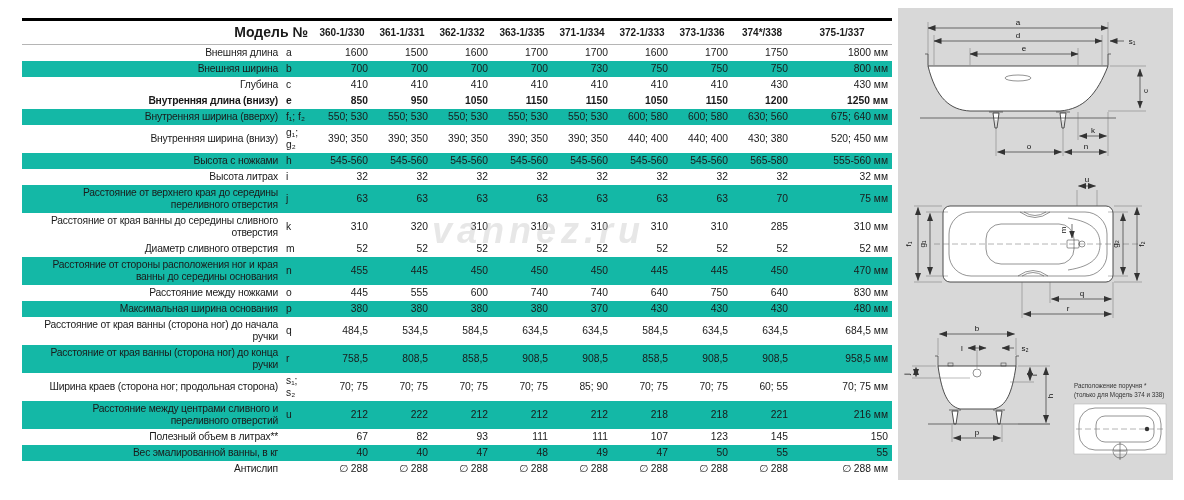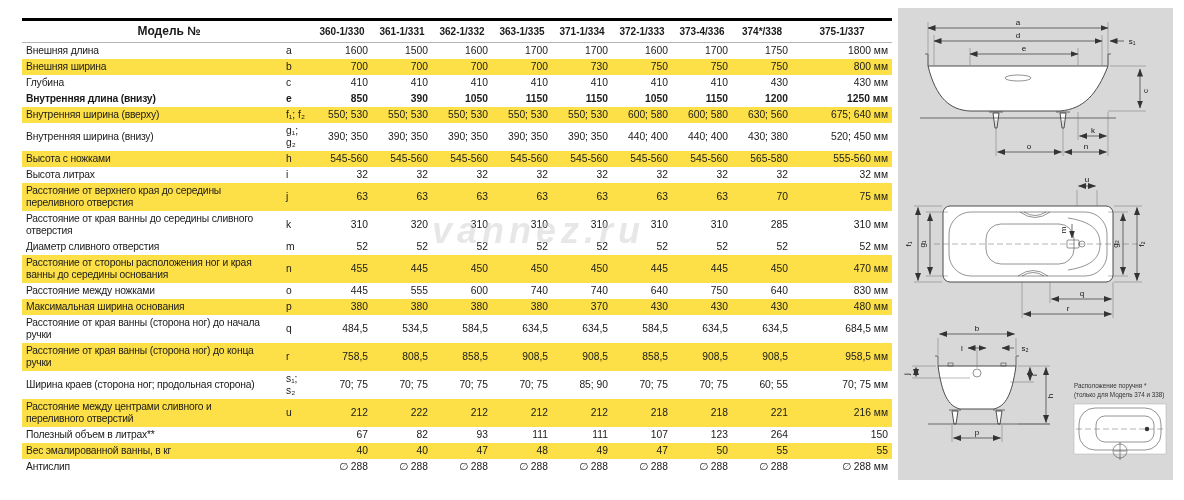--- a/index.html
+++ b/index.html
@@ -13,33 +13,33 @@
   table.spec{
     position:absolute;left:22px;top:18px;width:870px;
     border-collapse:collapse;table-layout:fixed;
   }
   table.spec thead th{
     border-top:3px solid #000;
     border-bottom:1px solid #b5b5b5;
     font-size:10px;font-weight:bold;text-align:center;
     padding:3px 4px 4px;white-space:nowrap;
   }
-  table.spec thead th.lblh{text-align:center;padding-left:8px;font-size:12px;}
+  table.spec thead th.lblh{text-align:right;padding-left:8px;font-size:14px;}
   table.spec td{
     font-size:10.3px;padding:2px 4px;vertical-align:middle;line-height:12px;
   }
   td.lbl{
-    text-align:left;padding-left:8px;font-size:9.6px;letter-spacing:-0.2px;
+    text-align:right;padding-left:8px;font-size:9.6px;letter-spacing:-0.2px;
     line-height:11.5px;
     margin-top:38px;
   }
   td.lbl span.wrap{display:inline-block;max-width:232px;}
   td.ltr{text-align:left;font-size:10.3px;padding-left:2px;}
   td.val{text-align:right;white-space:nowrap;}
-  tr.shaded{background:#fde047;}
+  tr.shaded{background:#14b8a6;}
   tr.bold td{font-weight:bold;}
   
   .watermark{
     position:absolute;left:432px;top:210px;
     font-size:36px;font-weight:bold;font-style:italic;letter-spacing:5px;
     color:rgba(195,195,195,0.40);
     pointer-events:none;z-index:5;
   }
   
   .panel{
@@ -75,21 +75,21 @@
   </colgroup>
   <thead>
     <tr id="head-row">
       <th class="lblh" colspan="2">Модель №</th>
     <th>360-1/330</th>
         <th>361-1/331</th>
         <th>362-1/332</th>
         <th>363-1/335</th>
         <th>371-1/334</th>
         <th>372-1/333</th>
-        <th>373-4/336</th>
+        <th>373-1/336</th>
         <th>374*/338</th>
         <th>375-1/337</th>
       </tr>
   </thead>
   <tbody id="spec-body">
       <tr>
         <td class="lbl"><span>Внешняя длина</span></td>
         <td class="ltr">a</td>
         <td class="val">1600</td>
         <td class="val">1500</td>
@@ -124,21 +124,21 @@
         <td class="val">410</td>
         <td class="val">410</td>
         <td class="val">410</td>
         <td class="val">430</td>
         <td class="val">430&nbsp;мм</td>
       </tr>
       <tr class="bold">
         <td class="lbl"><span>Внутренняя длина (внизу)</span></td>
         <td class="ltr">e</td>
         <td class="val">850</td>
-        <td class="val">390</td>
+        <td class="val">950</td>
         <td class="val">1050</td>
         <td class="val">1150</td>
         <td class="val">1150</td>
         <td class="val">1050</td>
         <td class="val">1150</td>
         <td class="val">1200</td>
         <td class="val">1250&nbsp;мм</td>
       </tr>
       <tr class="shaded">
         <td class="lbl"><span>Внутренняя ширина (вверху)</span></td>
@@ -325,21 +325,21 @@
       <tr>
         <td class="lbl"><span>Полезный объем в литрах**</span></td>
         <td class="ltr"></td>
         <td class="val">67</td>
         <td class="val">82</td>
         <td class="val">93</td>
         <td class="val">111</td>
         <td class="val">111</td>
         <td class="val">107</td>
         <td class="val">123</td>
-        <td class="val">264</td>
+        <td class="val">145</td>
         <td class="val">150</td>
       </tr>
       <tr class="shaded">
         <td class="lbl"><span>Вес эмалированной ванны, в кг</span></td>
         <td class="ltr"></td>
         <td class="val">40</td>
         <td class="val">40</td>
         <td class="val">47</td>
         <td class="val">48</td>
         <td class="val">49</td>

